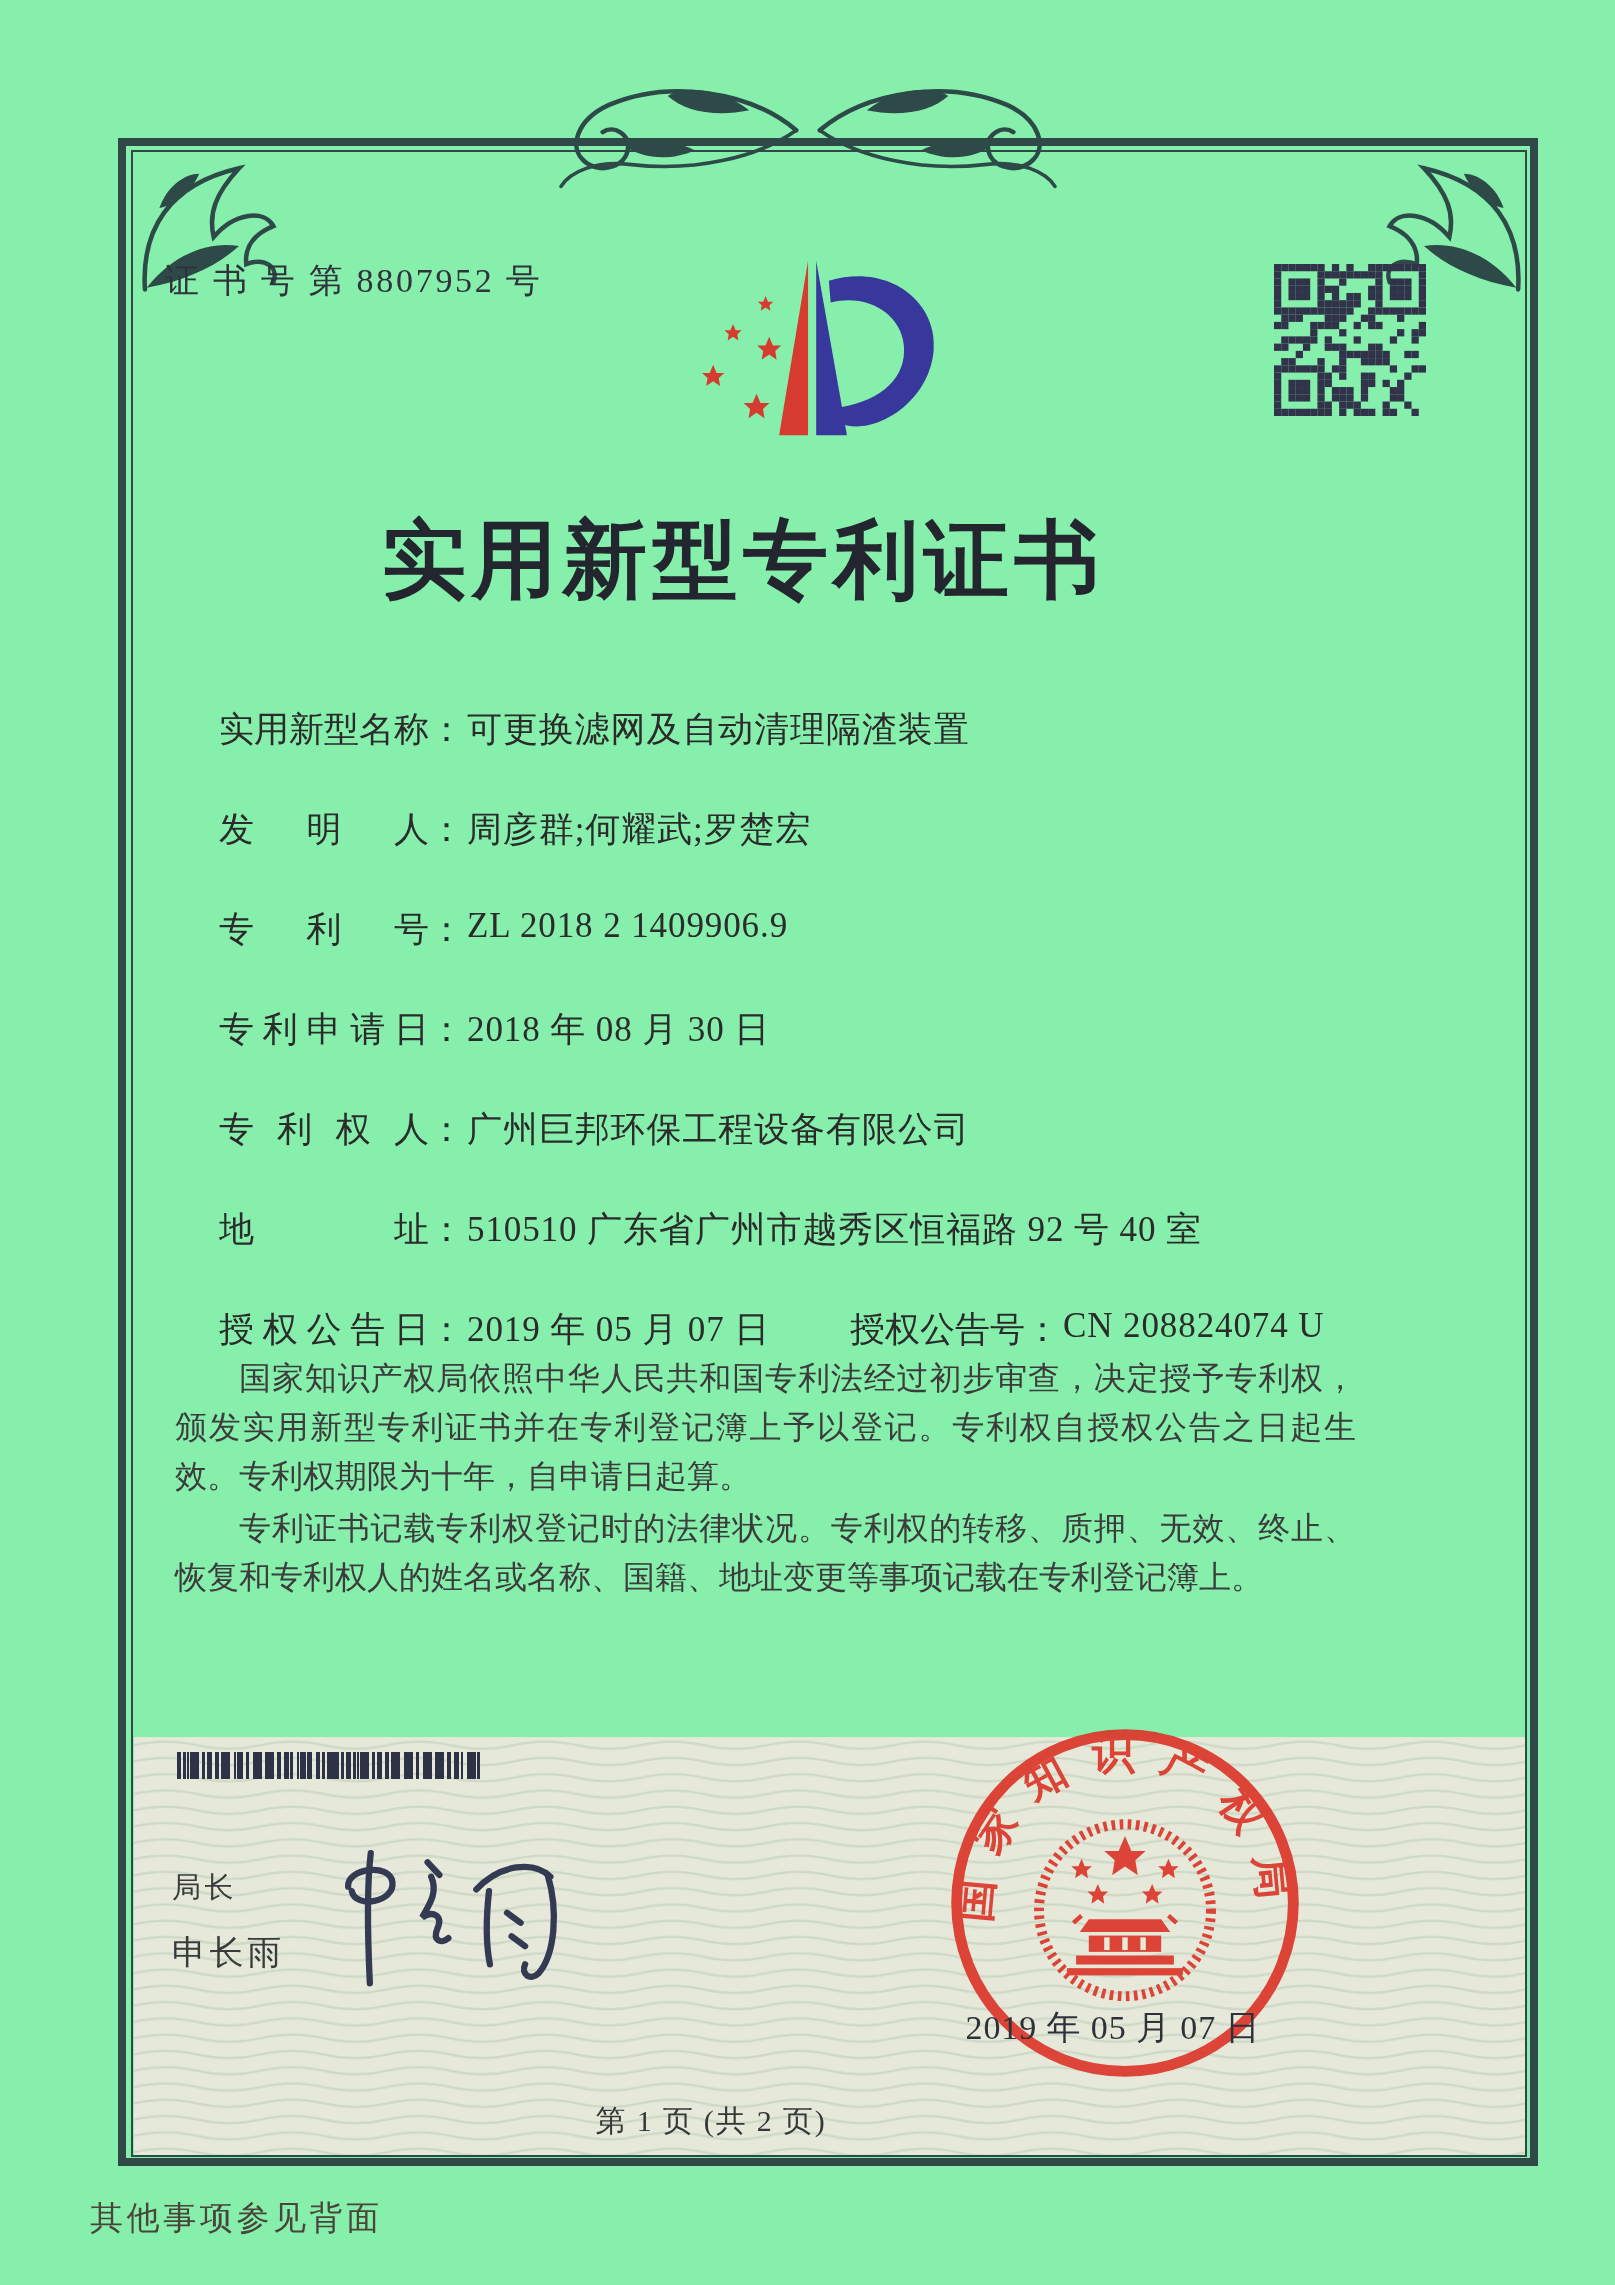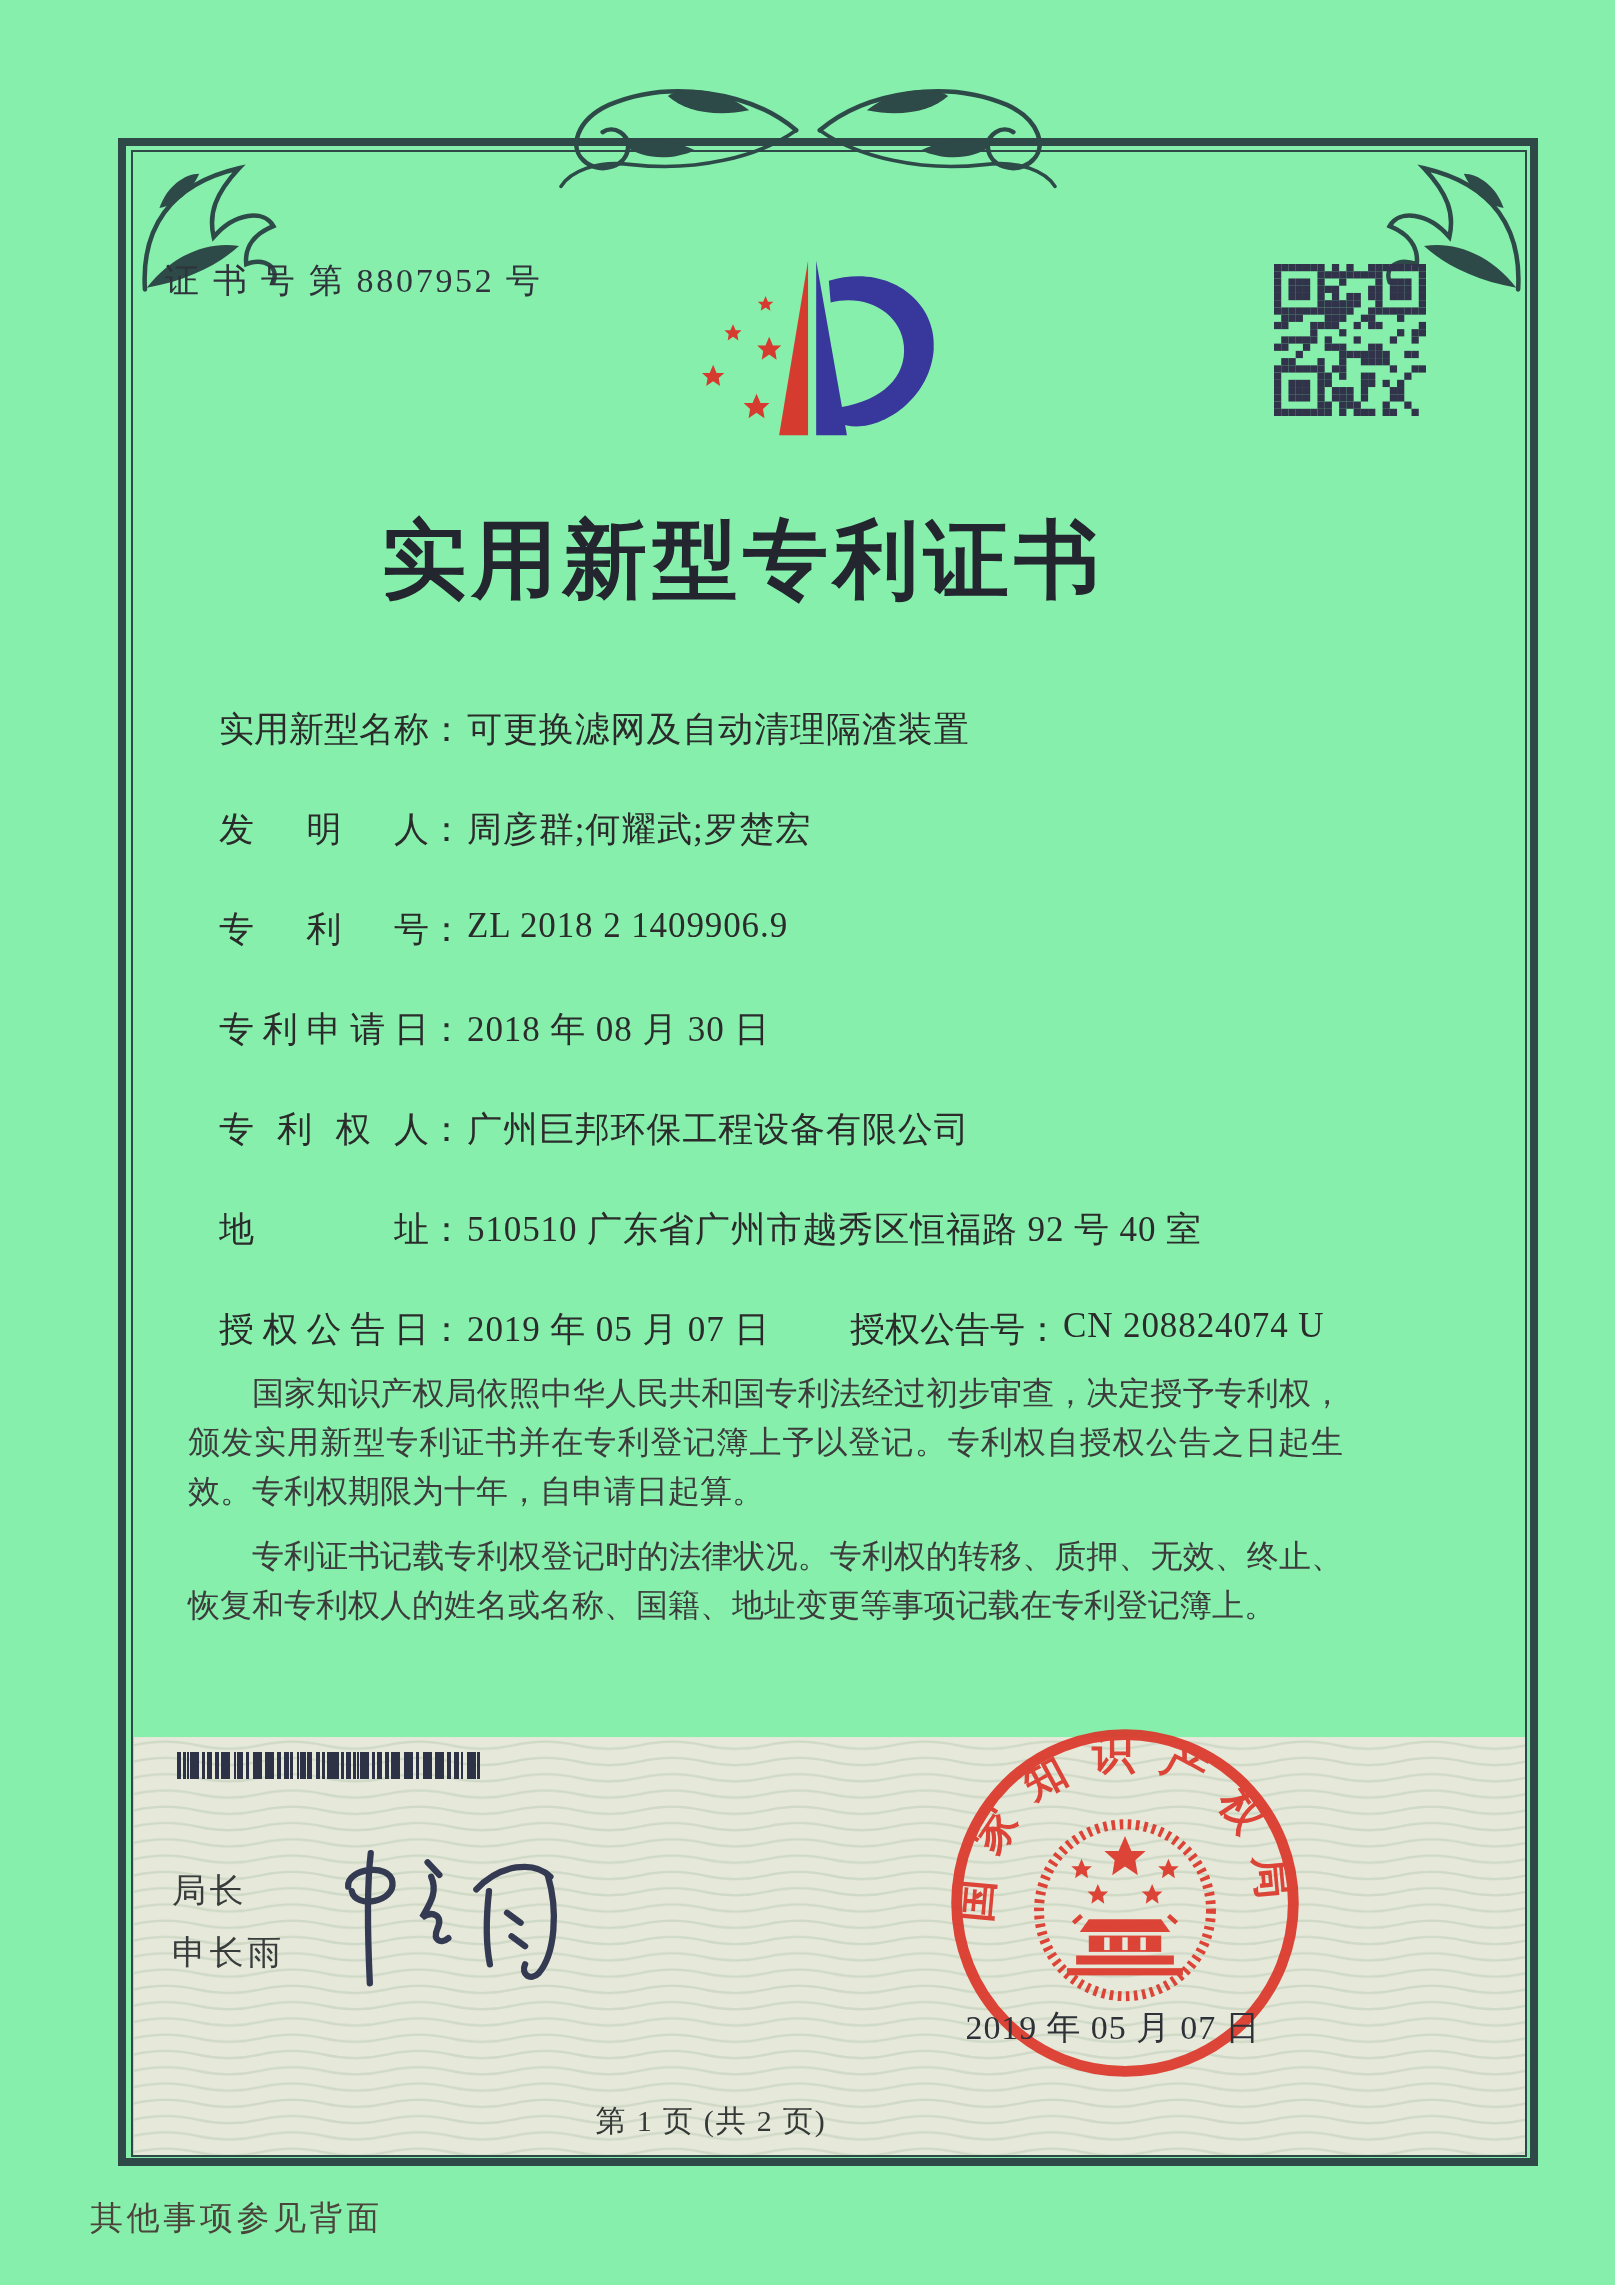--- a/index.html
+++ b/index.html
@@ -24,31 +24,31 @@
   .fields{position:absolute;left:172px;top:706px;width:1266px;font-size:35px;color:#2b2b2b;margin-left:47px;}
   .frow{position:relative;height:100px;white-space:nowrap;}
   .flabel{display:inline-block;width:210px;text-align:justify;text-align-last:justify;vertical-align:top;}
   .fcolon{display:inline-block;width:38px;vertical-align:top;}
   .fvalue{display:inline-block;vertical-align:top;letter-spacing:0.9px;}
   .group2{position:absolute;left:631px;top:0;}
   .flabel2{display:inline-block;vertical-align:top;}
   
   .paras{position:absolute;left:172px;top:1353px;width:1187px;font-size:32px;line-height:49px;
          text-align:justify;color:#3d3c3c;}
-  .paras p{margin:16px;text-indent:2em;}
+  .paras p{margin:3px;text-indent:2em;font-family:Liberation Mono, monospace;}
   
   .band{position:absolute;left:134px;top:1737px;width:1391px;height:418px;}
   .band svg.band-bg{position:absolute;left:0;top:0;}
   .barcode{position:absolute;left:43px;top:14.5px;width:303px;height:27px;
     background:
       repeating-linear-gradient(90deg,#2e3246 0 2.7px,rgba(0,0,0,0) 2.7px 6.3px),
       repeating-linear-gradient(90deg,#2e3246 0 1.8px,rgba(0,0,0,0) 1.8px 10px),
       repeating-linear-gradient(90deg,#2e3246 0 4.5px,rgba(0,0,0,0) 4.5px 15.4px);
   }
-  .signer-title{position:absolute;left:38px;top:131px;font-size:34px;color:#383d3c;letter-spacing:3.6px;}
+  .signer-title{position:absolute;left:38px;top:131px;font-size:29px;color:#383d3c;letter-spacing:3.6px;}
   .signer-name{position:absolute;left:38px;top:193px;font-size:34px;color:#383d3c;letter-spacing:3.6px;}
   .signature{position:absolute;left:187px;top:100px;width:271px;height:167px;}
   .page-footer{position:absolute;left:-11px;top:364px;width:1176px;text-align:center;font-size:30px;color:#343836;letter-spacing:1.8px;}
   
   .seal{position:absolute;left:944px;top:1722px;width:362px;height:362px;}
   .seal-date{position:absolute;left:932px;top:2005px;width:362px;text-align:center;
              font-size:34px;color:#2e3138;letter-spacing:0.9px;}
   
   .back-note{position:absolute;left:90px;top:2196px;width:1176px;
              font-size:33px;color:#4a443a;letter-spacing:3.6px;}

